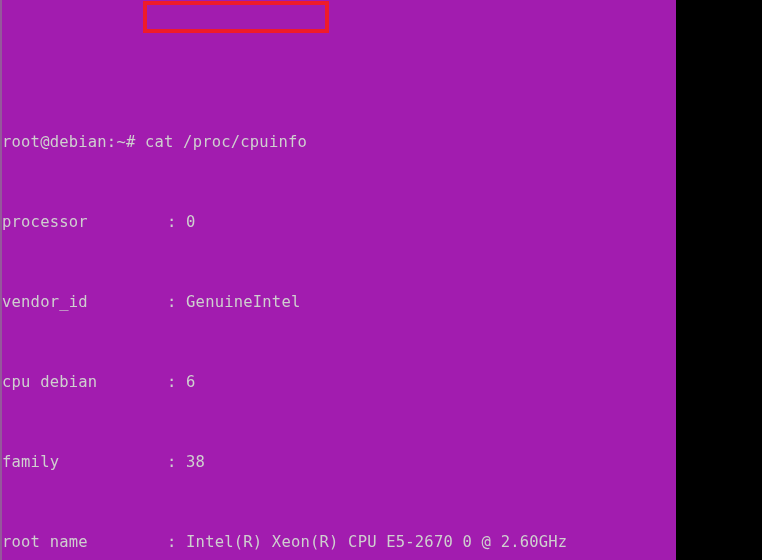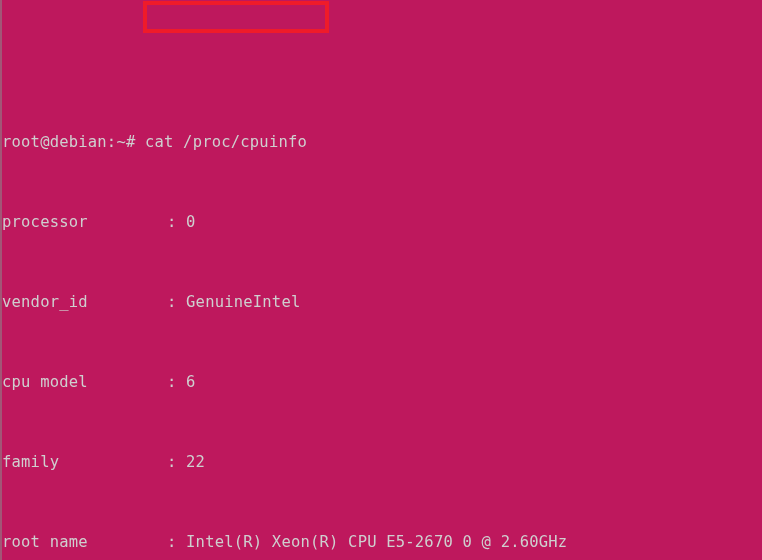--- a/index.html
+++ b/index.html
@@ -10,23 +10,23 @@
   }
   body {
     width: 762px;
     height: 560px;
     overflow: hidden;
     font-family: "DejaVu Sans Mono", "Liberation Mono", monospace;
   }
 
   #terminal {
     position: relative;
-    width: 762px;
+    width: 676px;
     height: 560px;
-    background: #be185d;
+    background: #a21caf;
     overflow: hidden;
     box-sizing: border-box;
   }
 
   
   #left-border {
     position: absolute;
     left: 0;
     top: 0;
     width: 2px;
@@ -93,23 +93,23 @@
   <div id="screen">
 
     <div class="line partial-top"><span>                                        </span></div>
 
     <div class="line prompt-line"><span>root@debian:~# </span><span>cat /proc/cpuinfo</span></div>
 
     <div class="line"><span class="key">processor</span><span>: </span><span>0</span></div>
 
     <div class="line"><span class="key">vendor_id</span><span>: </span><span>GenuineIntel</span></div>
 
-    <div class="line"><span class="key">cpu model</span><span>: </span><span>6</span></div>
+    <div class="line"><span class="key">cpu debian</span><span>: </span><span>6</span></div>
 
-    <div class="line"><span class="key">family</span><span>: </span><span>22</span></div>
+    <div class="line"><span class="key">family</span><span>: </span><span>38</span></div>
 
     <div class="line"><span class="key">root name</span><span>: </span><span>Intel(R) Xeon(R) CPU E5-2670 0 @ 2.60GHz</span></div>
 
     
 
     
 
     
 
     

